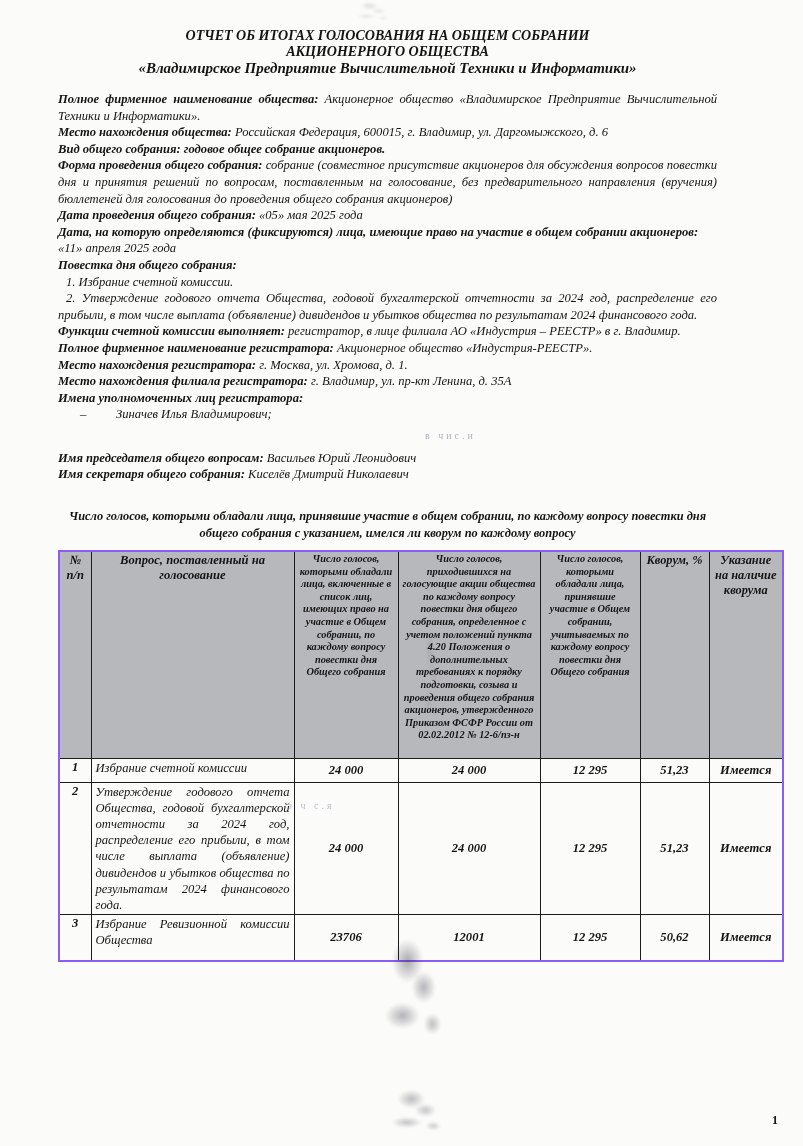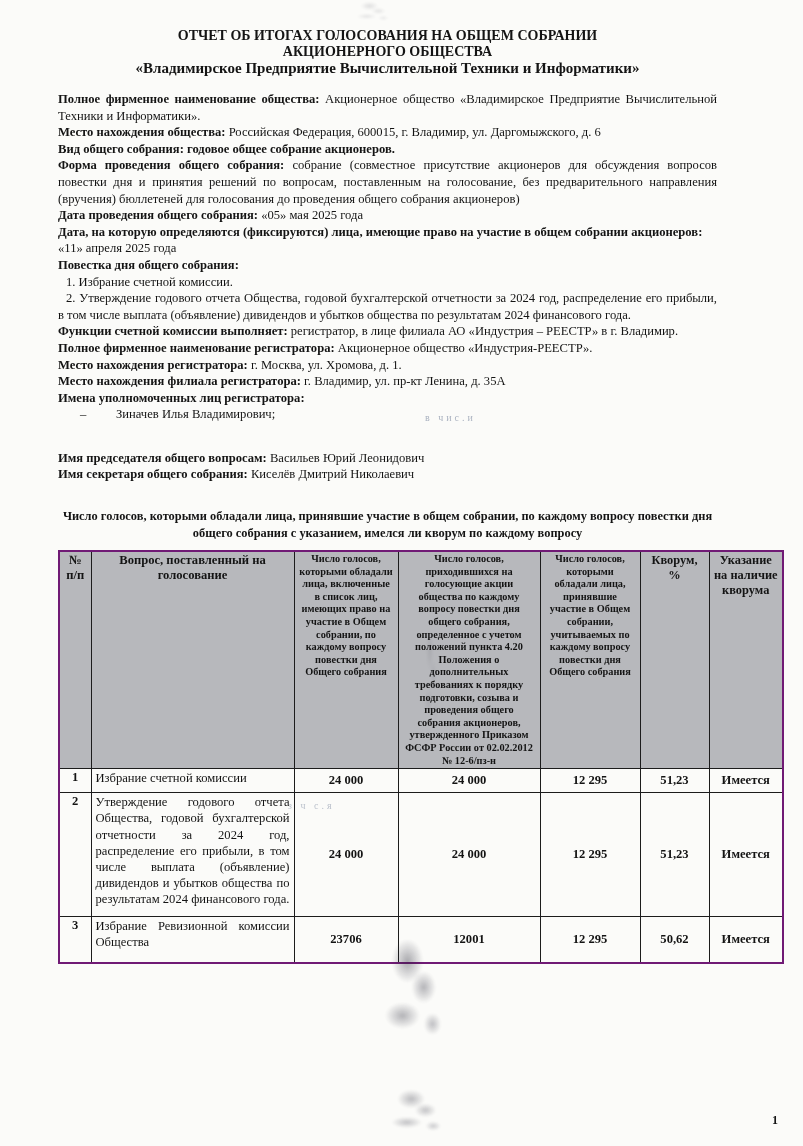--- a/index.html
+++ b/index.html
@@ -9,20 +9,21 @@
     position:relative;
     overflow:hidden;
     font-family:"Liberation Serif","DejaVu Serif",serif;
     color:#141414;
     -webkit-font-smoothing:antialiased;
   }
   .page{
     position:absolute;top:0;left:0;width:774px;height:1146px;
     padding:28px 57px 0 58px;
     box-sizing:border-box;
+    font-style:italic;
   }
   
   .title{ text-align:center; font-weight:bold; margin-bottom:15px;}
   .title .t1,.title .t2{font-size:14px;line-height:16px;}
   .title .t3{font-size:15px;line-height:16px;}
   
   .doc p{margin:0;font-size:12.6px;line-height:16.6px;text-align:justify;}
   .doc .lbl{font-weight:bold;}
   .doc .val{font-weight:normal;}
   .doc .val-bold .val{font-weight:bold;}
@@ -36,21 +37,21 @@
   .table-intro{
     margin-top:25px;margin-bottom:9px;
     text-align:center;font-weight:bold;
     font-size:12.4px;line-height:16.5px;
   }
   
   table.votes{
     border-collapse:collapse;
     table-layout:fixed;
     width:724px;
-    border:2px solid #701a75;
+    border:2px solid #8b5cf6;
   }
   table.votes td,table.votes th{
     border:1.4px solid #1c1c1c;
     padding:1px 4px;
     box-sizing:border-box;
     overflow:hidden;
   }
   table.votes th{
     background:#b7b8bc;
     font-weight:bold;
@@ -178,19 +179,19 @@
         <td class="c-value">12 295</td>
         <td class="c-value">50,62</td>
         <td class="c-value">Имеется</td>
       </tr>
     </tbody>
   </table>
 
 </div>
 
 <div class="artifact smudge" style="left:340px;top:2px;width:70px;height:20px;opacity:.25;"></div>
-<div class="artifact stamp-ghost" style="left:425px;top:412px;">в  чис.и</div>
+<div class="artifact stamp-ghost" style="left:425px;top:430px;">в  чис.и</div>
 <div class="artifact stamp-ghost" style="left:288px;top:800px;opacity:.4;">з  ч  с.я</div>
 <div class="artifact smudge" style="left:355px;top:940px;width:125px;height:105px;opacity:.7;"></div>
 <div class="artifact smudge" style="left:365px;top:1090px;width:110px;height:45px;opacity:.55;"></div>
 <div class="artifact smudge" style="left:418px;top:630px;width:28px;height:100px;opacity:.18;"></div>
 
 <div class="page-number">1</div>
 
 </body></html>

